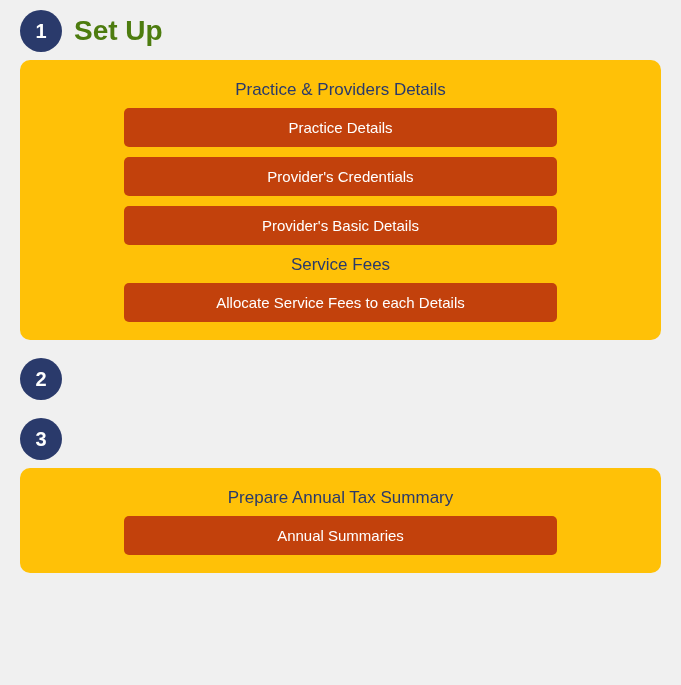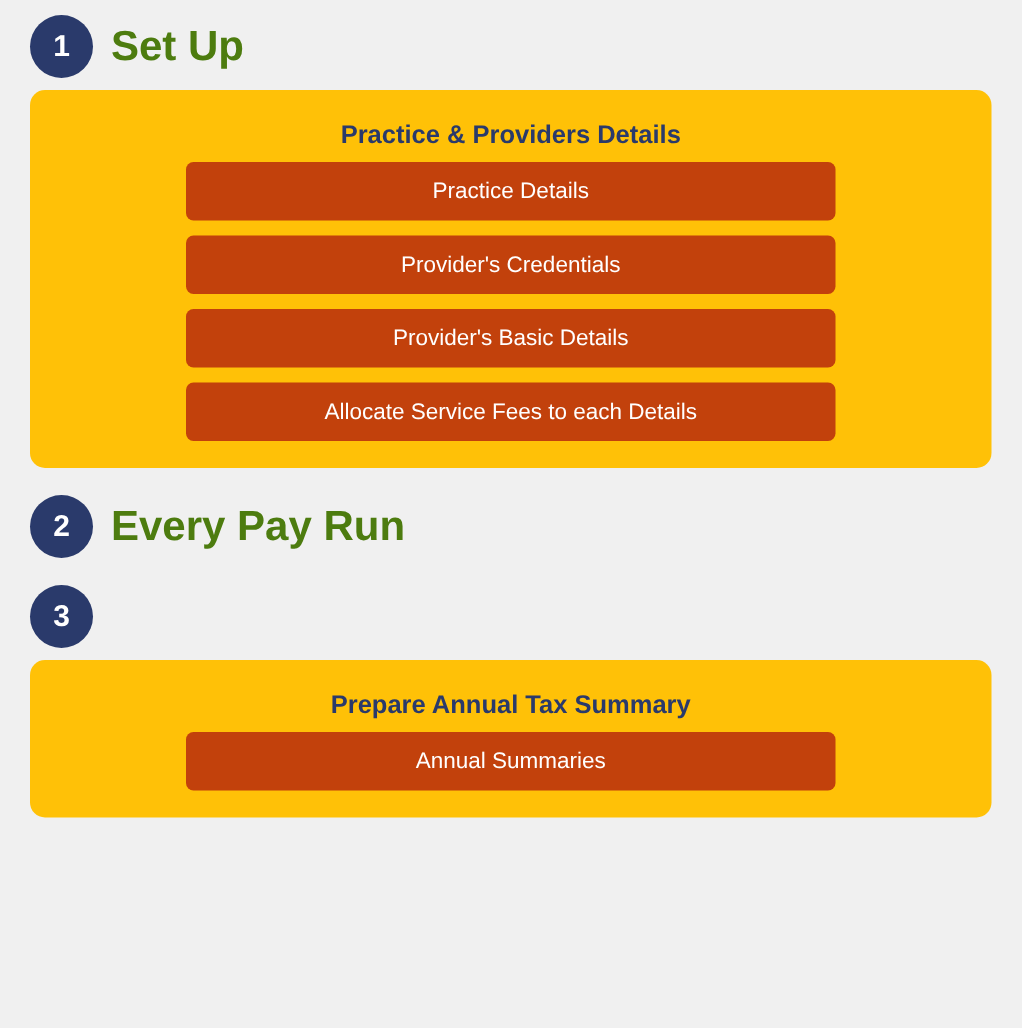--- a/index.html
+++ b/index.html
@@ -52,21 +52,21 @@
       background: #FFC107;
       border-radius: 10px;
       padding: 14px 20px 18px 20px;
       margin-left: 0;
     }
 
     .subsection-label {
       text-align: center;
       color: #2a3a6b;
       font-size: 17px;
-      font-weight: bold;
+      font-weight: normal;
       margin-bottom: 8px;
       margin-top: 6px;
     }
 
     .nav-button {
       display: block;
       width: 72%;
       margin: 0 auto 10px auto;
       background: #c2410c;
       color: white;
@@ -91,27 +91,27 @@
 <div class="section">
       <div class="section-header">
         <div class="circle-badge">1</div>
         <span class="section-title">Set Up</span>
       </div>
       <div class="section-body">
         <div class="subsection-label">Practice &amp; Providers Details</div>
         <button class="nav-button">Practice Details</button>
         <button class="nav-button">Provider's Credentials</button>
         <button class="nav-button">Provider's Basic Details</button>
+        <div class="subsection-label">Service Fees</div>
         <button class="nav-button">Allocate Service Fees to each Details</button>
       </div>
     </div>
     <div class="section">
       <div class="section-header">
         <div class="circle-badge">2</div>
-        <span class="section-title">Every Pay Run</span>
       </div>
     </div>
     <div class="section">
       <div class="section-header">
         <div class="circle-badge">3</div>
       </div>
       <div class="section-body">
         <div class="subsection-label">Prepare Annual Tax Summary</div>
         <button class="nav-button">Annual Summaries</button>
       </div>

